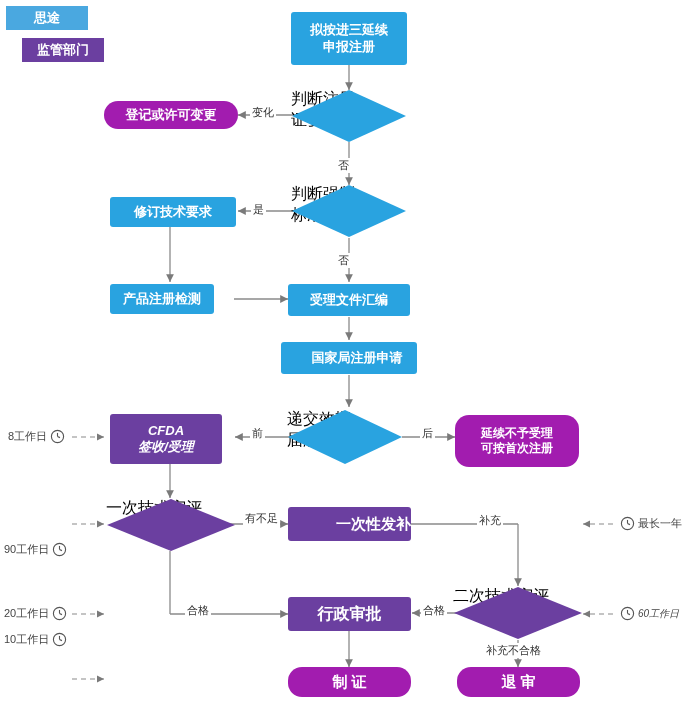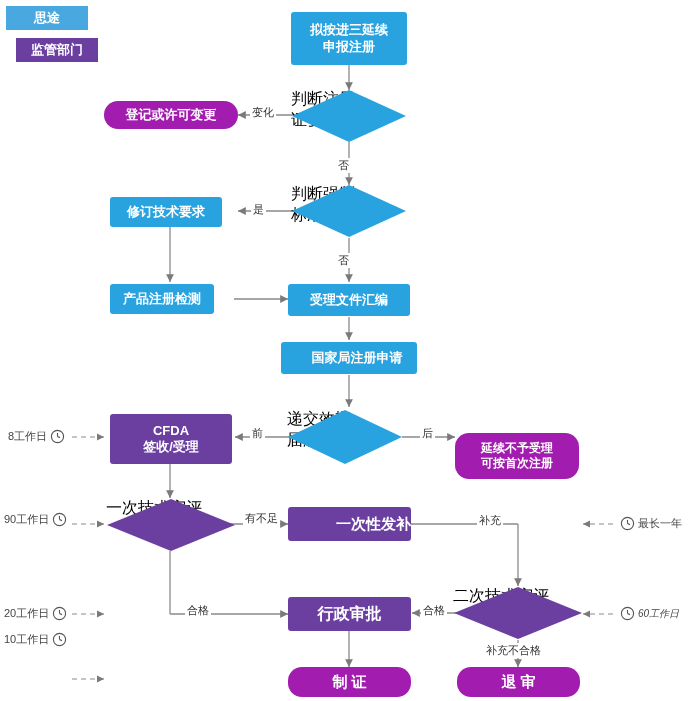--- a/index.html
+++ b/index.html
@@ -35,21 +35,21 @@
     white-space:nowrap;
   }
   svg.wires{position:absolute;left:0;top:0;width:688px;height:701px;pointer-events:none;}
 </style>
 </head>
 <body>
 
 <div class="abs legend-box legend-blue" style="left:6px;top:6px;">
   <span>思途</span>
 </div>
-<div class="abs legend-box legend-purple" style="left:16px;top:38px;align-items:center;">
+<div class="abs legend-box legend-purple" style="left:22px;top:38px;align-items:center;">
   <span>监管部门</span>
 </div>
 
 <svg class="wires">
   <defs>
     <marker id="ah" markerWidth="8" markerHeight="8" refX="6" refY="3" orient="auto">
       <path d="M0,0 L6,3 L0,6 z" fill="#7a7a7a"></path>
     </marker>
     <marker id="ahd" markerWidth="8" markerHeight="8" refX="6" refY="3" orient="auto">
       <path d="M0,0 L6,3 L0,6 z" fill="#7a7a7a"></path>
@@ -124,21 +124,21 @@
 </div>
 
 <div class="diamond-wrap" style="left:291px;top:184px;width:116px;height:54px;">
   <svg class="diamond" viewBox="0 0 116 54" preserveAspectRatio="none">
     <polygon points="58,1 115,27 58,53 1,27" fill="#29a3e0"></polygon>
   </svg>
   <div class="label"><span style="white-space:pre-line;">判断强制
 标准更新</span></div>
 </div>
 
-<div class="abs node blue-rect" style="left:110px;top:197px;width:112px;height:30px;">
+<div class="abs node blue-rect" style="left:110px;top:197px;width:126px;height:30px;">
   <span>修订技术要求</span>
 </div>
 
 <div class="abs node blue-rect" style="left:110px;top:284px;width:104px;height:30px;">
   <span>产品注册检测</span>
 </div>
 
 <div class="abs node blue-rect" style="left:288px;top:284px;width:122px;height:32px;">
   <span>受理文件汇编</span>
 </div>
@@ -148,26 +148,26 @@
 </div>
 
 <div class="diamond-wrap" style="left:287px;top:409px;width:116px;height:56px;">
   <svg class="diamond" viewBox="0 0 116 56" preserveAspectRatio="none">
     <polygon points="58,1 115,28 58,55 1,28" fill="#29a3e0"></polygon>
   </svg>
   <div class="label"><span style="white-space:pre-line;">递交效期
 届满6个月</span></div>
 </div>
 
-<div class="abs node purple-rect" style="left:110px;top:414px;width:122px;height:50px;">
+<div class="abs node purple-rect" style="left:110px;top:414px;width:112px;height:50px;font-style:italic;">
   <span style="white-space:pre-line;">CFDA
 签收/受理</span>
 </div>
 
-<div class="abs node dark-pill" style="left:455px;top:433px;width:124px;height:46px;">
+<div class="abs node dark-pill" style="left:455px;top:415px;width:124px;height:52px;">
   <span style="white-space:pre-line;font-size:12px;">延续不予受理
 可按首次注册</span>
 </div>
 
 <div class="diamond-wrap" style="left:106px;top:498px;width:130px;height:54px;">
   <svg class="diamond" viewBox="0 0 130 54" preserveAspectRatio="none">
     <polygon points="65,1 129,27 65,53 1,27" fill="#6b3fa0"></polygon>
   </svg>
   <div class="label"><span>一次技术审评</span></div>
 </div>
@@ -209,21 +209,21 @@
 
 <div class="abs" style="left:8px;top:429px;display:flex;align-items:center;gap:3px;">
   <span class="label-small">8工作日</span>
   <svg width="15" height="15" viewBox="0 0 16 16">
     <circle cx="8" cy="8" r="6.5" fill="none" stroke="#555" stroke-width="1.2"></circle>
     <line x1="8" y1="8" x2="8" y2="4.2" stroke="#555" stroke-width="1.2"></line>
     <line x1="8" y1="8" x2="10.6" y2="9.2" stroke="#555" stroke-width="1.2"></line>
   </svg>
 </div>
 
-<div class="abs" style="left:4px;top:512px;display:flex;align-items:center;gap:3px;">
+<div class="abs" style="left:4px;top:542px;display:flex;align-items:center;gap:3px;">
   <span class="label-small">90工作日</span>
   <svg width="15" height="15" viewBox="0 0 16 16">
     <circle cx="8" cy="8" r="6.5" fill="none" stroke="#555" stroke-width="1.2"></circle>
     <line x1="8" y1="8" x2="8" y2="4.2" stroke="#555" stroke-width="1.2"></line>
     <line x1="8" y1="8" x2="10.6" y2="9.2" stroke="#555" stroke-width="1.2"></line>
   </svg>
 </div>
 
 <div class="abs" style="left:4px;top:606px;display:flex;align-items:center;gap:3px;">
   <span class="label-small">20工作日</span>

